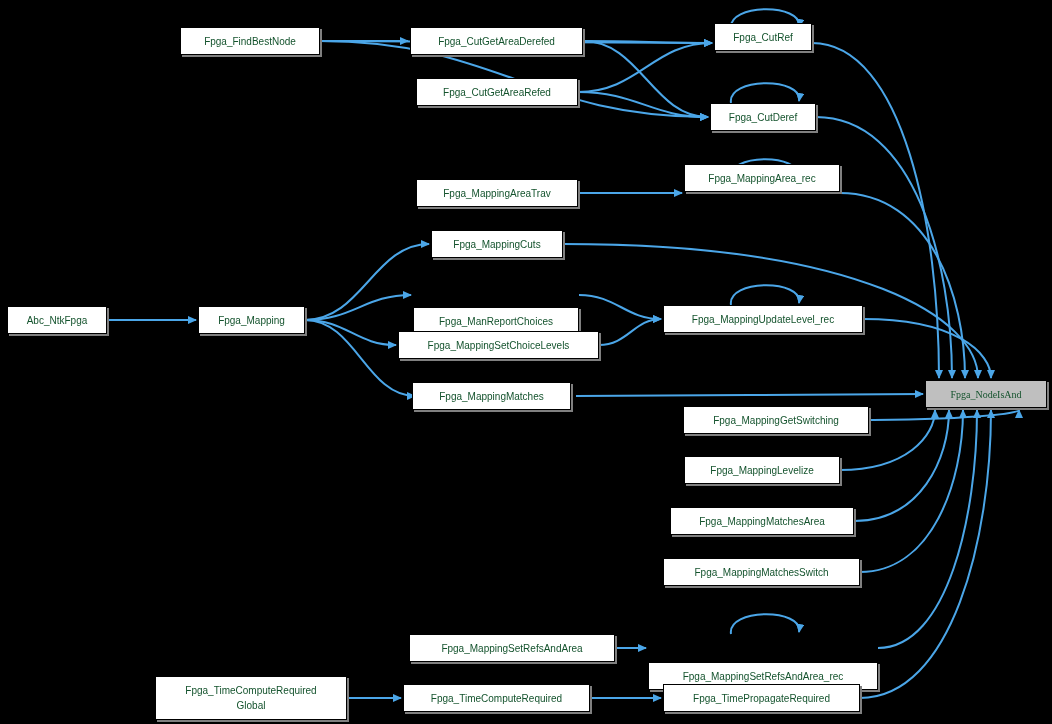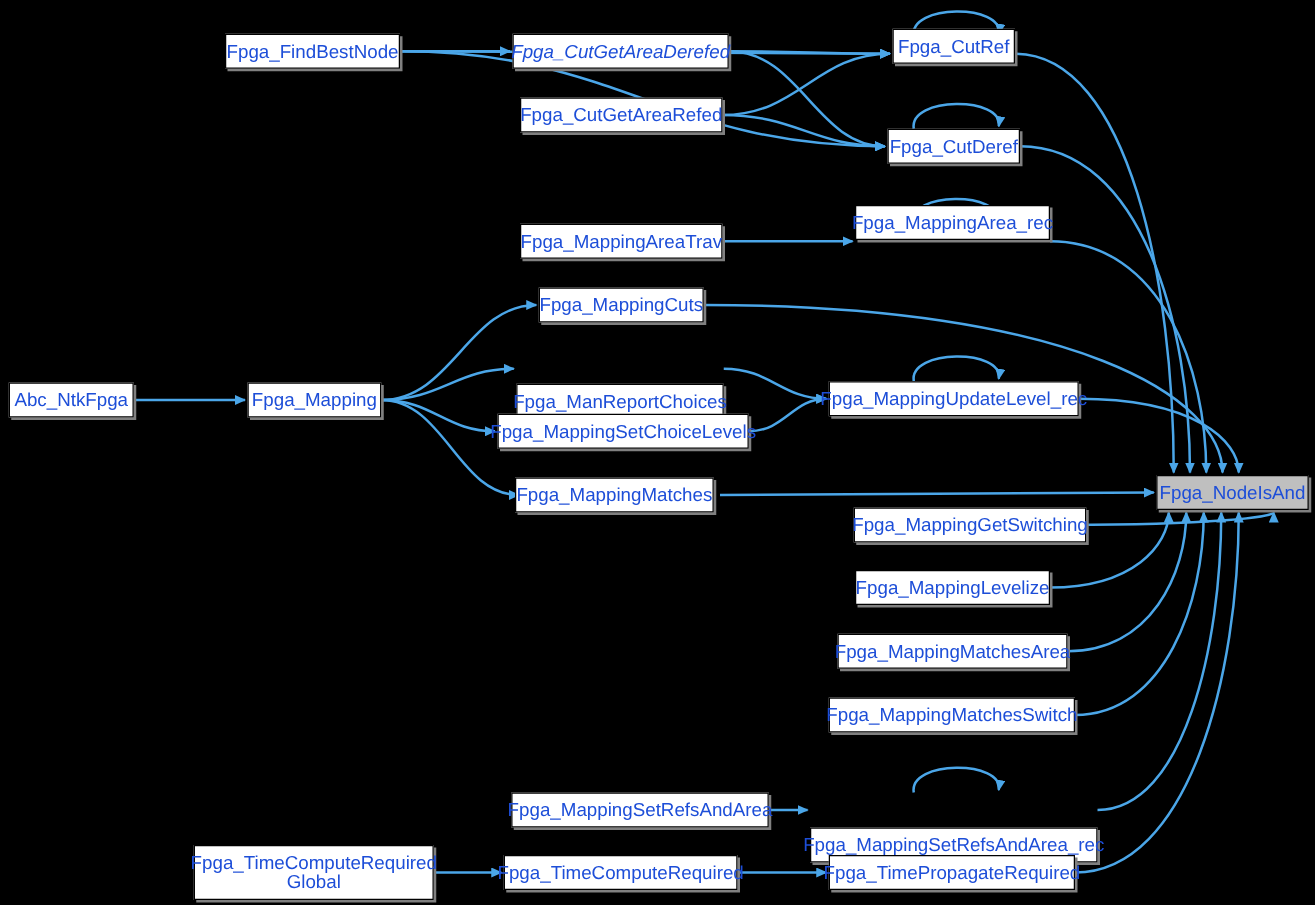--- a/index.html
+++ b/index.html
@@ -22,32 +22,33 @@
     width: 1052px;
     height: 724px;
     pointer-events: none;
   }
   .node {
     position: absolute;
     box-sizing: border-box;
     background: #ffffff;
     border: 1px solid #000000;
     box-shadow: 2px 2px 0 0 #808080;
-    color: #1d4ed8;
-    font-size: 15px;
+    color: #14532d;
+    font-size: 10px;
     line-height: 15px;
     display: flex;
     align-items: center;
     justify-content: center;
     text-align: center;
     white-space: pre-line;
     letter-spacing: 0px;
   }
   .node.highlight {
     background: #bfbfbf;
+    font-family: Liberation Serif, serif;
   }
 </style>
 </head>
 <body>
 
 <div id="canvas">
   <svg id="edges" viewBox="0 0 1052 724">
     <defs>
       <marker id="arrow" markerWidth="9" markerHeight="8" refX="8" refY="4" orient="auto" markerUnits="userSpaceOnUse">
         <path d="M0,0 L9,4 L0,8 z" fill="#4ba6e8"></path>
@@ -86,21 +87,21 @@
         <path d="M855,420 C969.8,420 1019,413.4 1019,410" marker-end="url(#arrow)"></path>
         <path d="M840,470 C906.5,470 935,435.9 935,410" marker-end="url(#arrow)"></path>
         <path d="M854,521 C920.5,521 949,458.85 949,410" marker-end="url(#arrow)"></path>
         <path d="M860,572 C932.1,572 963,481.8 963,410" marker-end="url(#arrow)"></path>
         <path d="M878,648 C947.3,648 977,516 977,410" marker-end="url(#arrow)"></path>
         <path d="M860,698 C951.7,698 991,538.5 991,410" marker-end="url(#arrow)"></path>
       </g>
   </svg>
   <div id="nodes">
       <div class="node" style="left: 180px; top: 27px; width: 140px; height: 28px;">Fpga_FindBestNode</div>
-      <div class="node" style="left: 410px; top: 27px; width: 173px; height: 28px; font-style: italic;">Fpga_CutGetAreaDerefed</div>
+      <div class="node" style="left: 410px; top: 27px; width: 173px; height: 28px;">Fpga_CutGetAreaDerefed</div>
       <div class="node" style="left: 714px; top: 23px; width: 98px; height: 28px;">Fpga_CutRef</div>
       <div class="node" style="left: 416px; top: 78px; width: 162px; height: 28px;">Fpga_CutGetAreaRefed</div>
       <div class="node" style="left: 710px; top: 103px; width: 106px; height: 28px;">Fpga_CutDeref</div>
       <div class="node" style="left: 416px; top: 179px; width: 162px; height: 28px;">Fpga_MappingAreaTrav</div>
       <div class="node" style="left: 684px; top: 164px; width: 156px; height: 28px;">Fpga_MappingArea_rec</div>
       <div class="node" style="left: 431px; top: 230px; width: 132px; height: 28px;">Fpga_MappingCuts</div>
       <div class="node" style="left: 413px; top: 281px; width: 166px; height: 28px; margin-top: 26px;">Fpga_ManReportChoices</div>
       <div class="node" style="left: 7px; top: 306px; width: 100px; height: 28px;">Abc_NtkFpga</div>
       <div class="node" style="left: 198px; top: 306px; width: 107px; height: 28px;">Fpga_Mapping</div>
       <div class="node" style="left: 663px; top: 305px; width: 200px; height: 28px;">Fpga_MappingUpdateLevel_rec</div>

